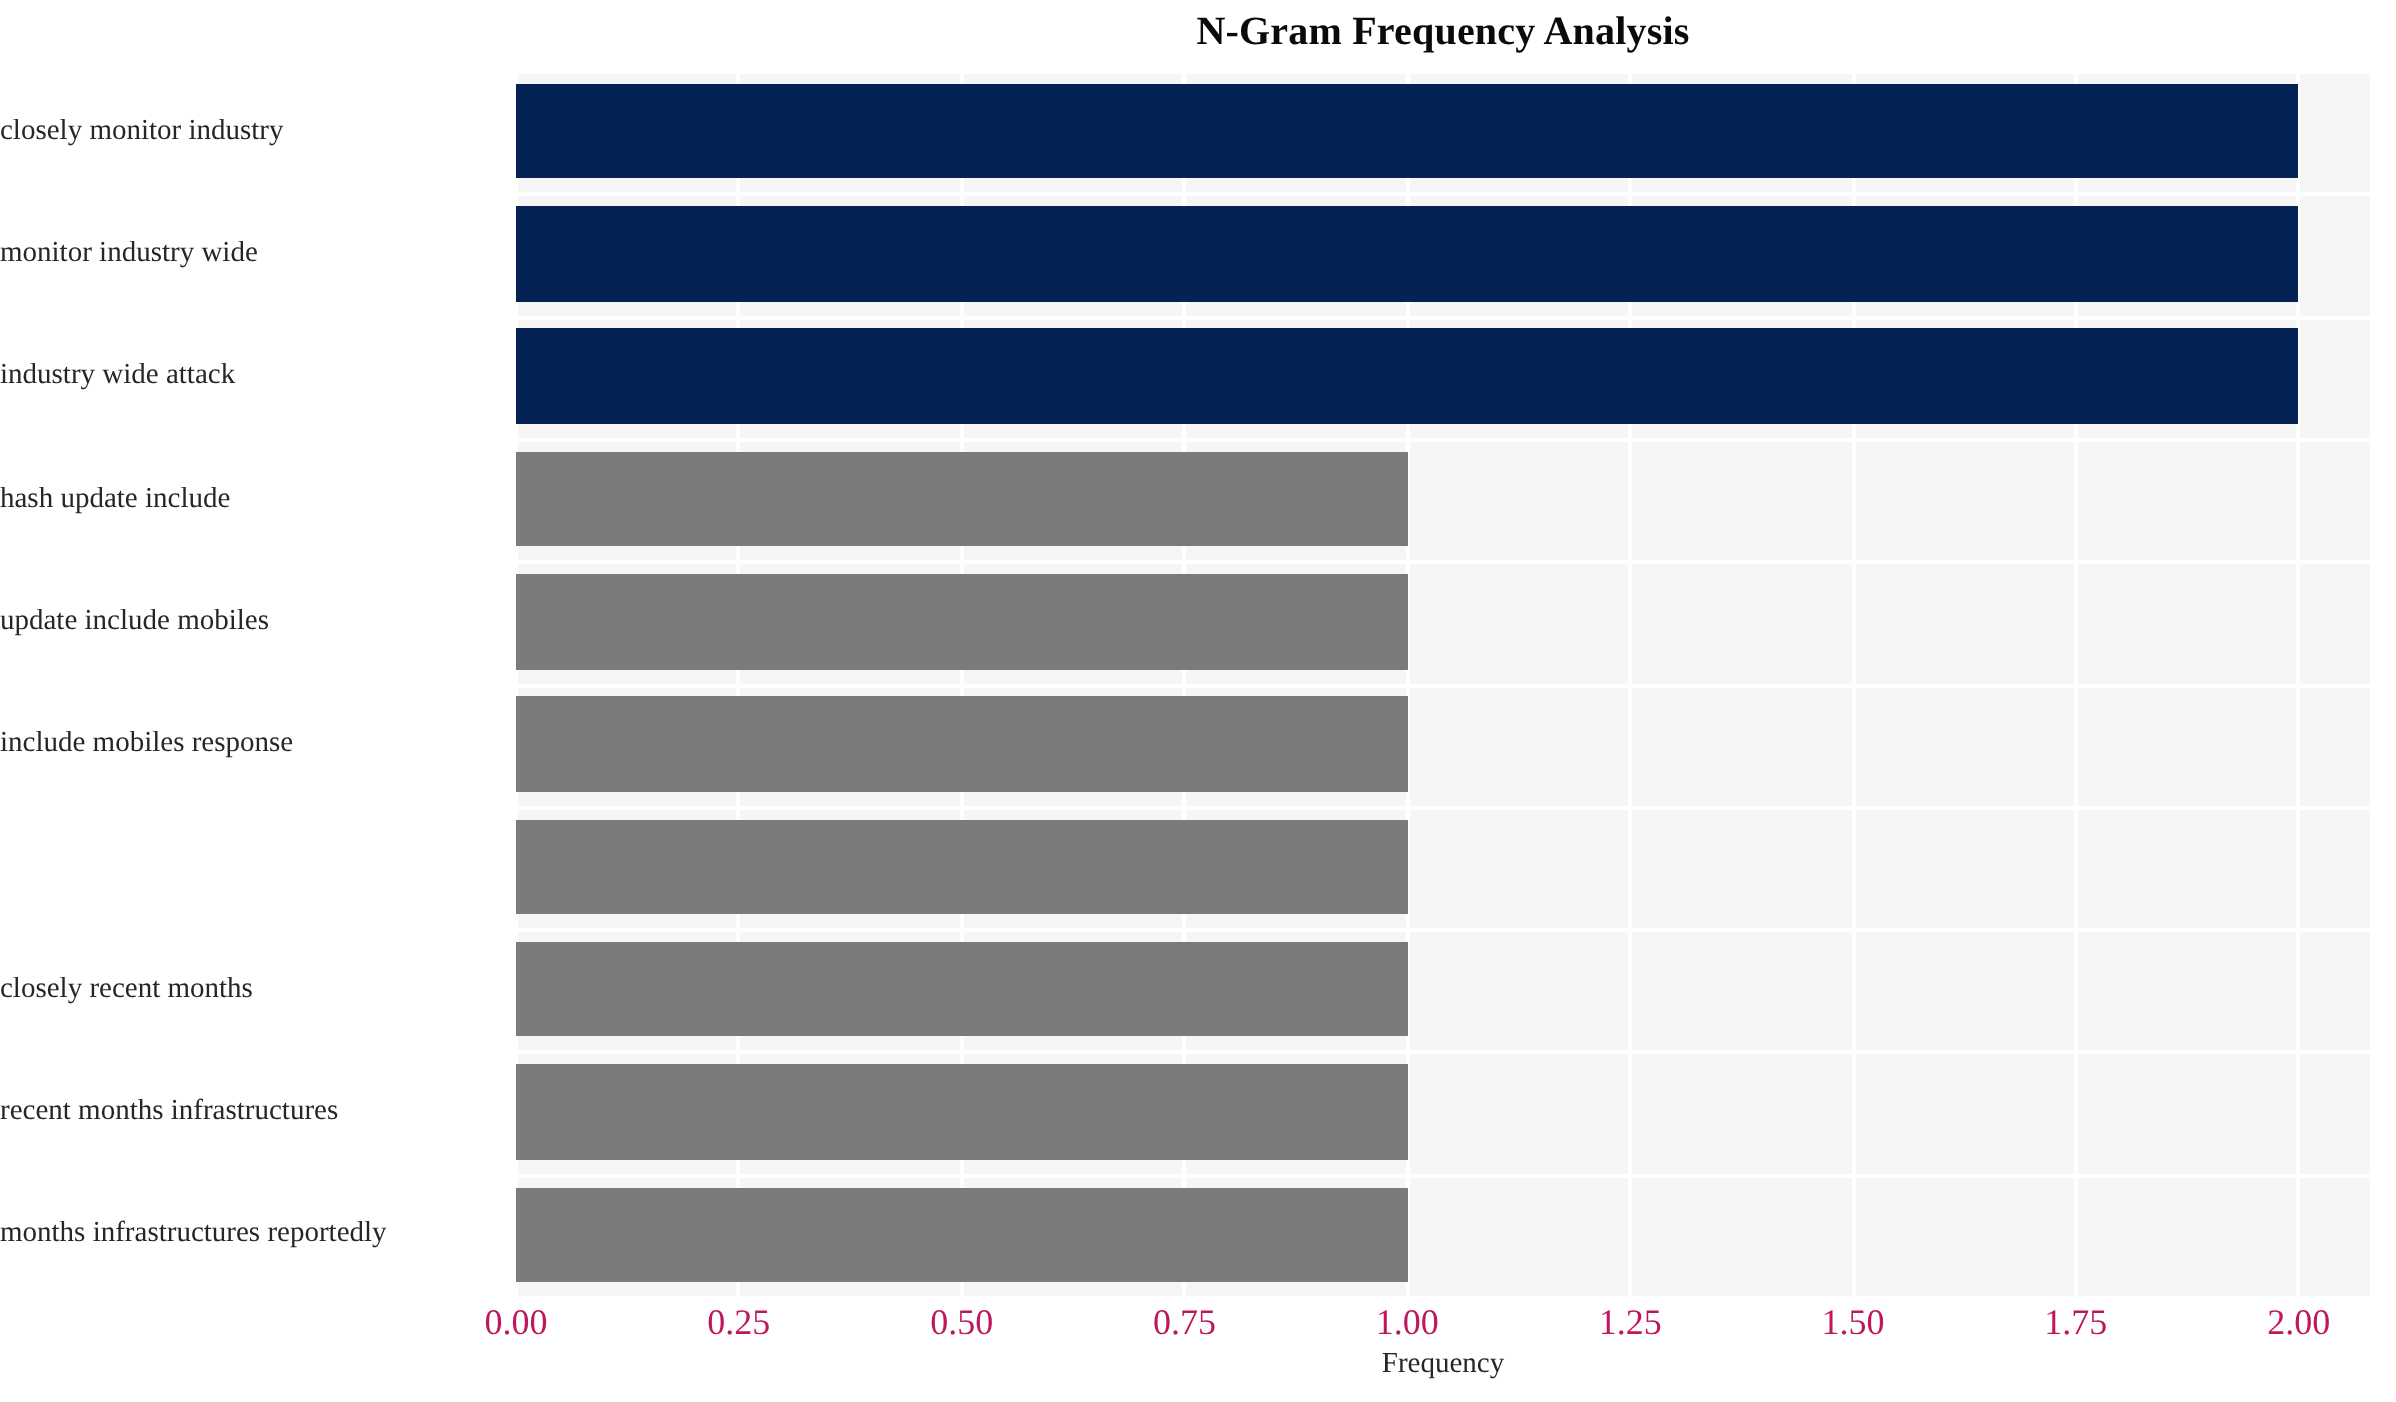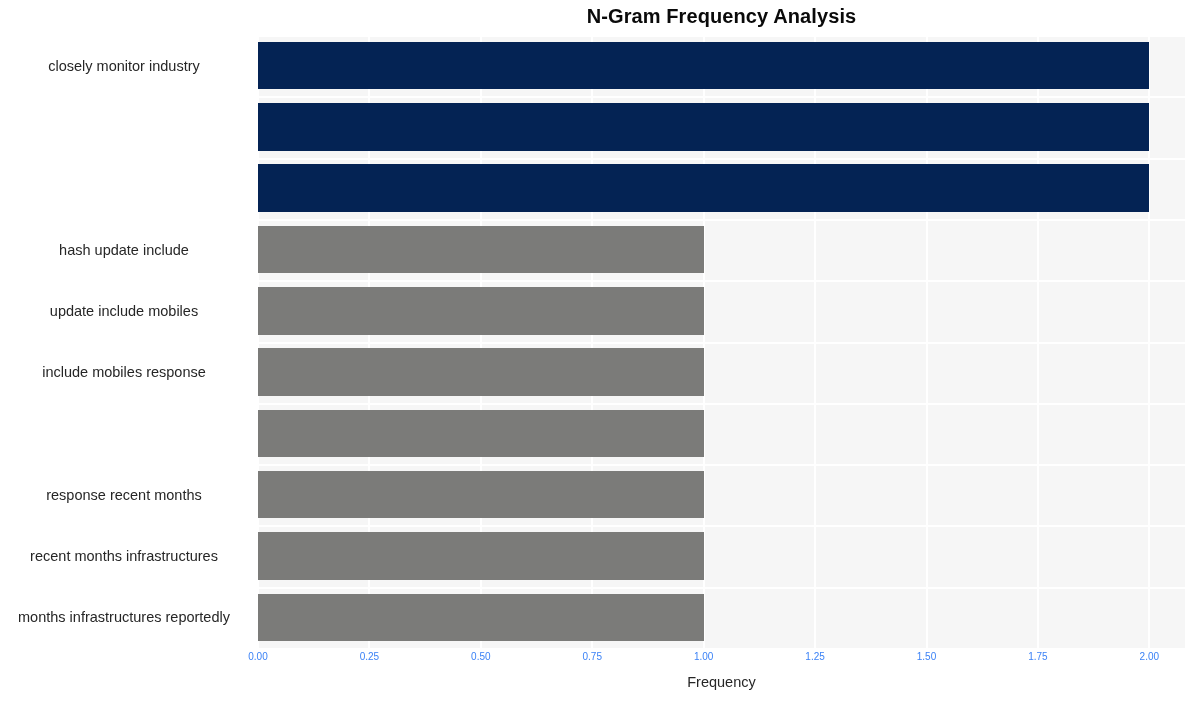--- a/index.html
+++ b/index.html
@@ -13,20 +13,21 @@
     height: 701px;
     overflow: hidden;
     font-family: "Liberation Sans", sans-serif;
   }
 
   #figure {
     position: relative;
     width: 1080px;
     height: 701px;
     background: #ffffff;
+    font-family: Liberation Serif, serif;
   }
 
   
   #chart-title {
     position: absolute;
     left: 258px;
     top: 5px;
     width: 927px;
     text-align: center;
     font-size: 20px;
@@ -80,40 +81,40 @@
     position: absolute;
     left: 0;
     top: 35px;
     width: 248px;
     height: 613px;
   }
   .y-tick-label {
     position: absolute;
     right: 0;
     width: 248px;
-    text-align: center;
+    text-align: left;
     font-size: 14.5px;
     color: #262626;
     white-space: nowrap;
     transform: translateY(-50%);
   }
 
   
   #x-tick-labels {
     position: absolute;
     left: 258px;
     top: 651px;
     width: 927px;
     height: 22px;
   }
   .x-tick-label {
     position: absolute;
     top: 0;
-    font-size: 10px;
-    color: #3b82f6;
+    font-size: 18px;
+    color: #be185d;
     white-space: nowrap;
     transform: translateX(-50%);
   }
 
   
   #x-axis-title {
     position: absolute;
     left: 258px;
     top: 674px;
     width: 927px;
@@ -183,24 +184,26 @@
           <div class="bar" title="recent months infrastructures: 1" style="width: 445.673px; background: rgb(123, 123, 121);"></div>
         </div>
         <div class="bar-row" style="top: 558.596px; height: 47.5075px;">
           <div class="bar" title="months infrastructures reportedly: 1" style="width: 445.673px; background: rgb(123, 123, 121);"></div>
         </div>
       </div>
   </div>
 
   <div id="y-tick-labels">
       <div class="y-tick-label" style="top: 30.65px;">closely monitor industry</div>
+      <div class="y-tick-label" style="top: 91.95px;">monitor industry wide</div>
+      <div class="y-tick-label" style="top: 153.25px;">industry wide attack</div>
       <div class="y-tick-label" style="top: 214.55px;">hash update include</div>
       <div class="y-tick-label" style="top: 275.85px;">update include mobiles</div>
       <div class="y-tick-label" style="top: 337.15px; padding-left: 24px;">include mobiles response</div>
-      <div class="y-tick-label" style="top: 459.75px;">response recent months</div>
+      <div class="y-tick-label" style="top: 459.75px;">closely recent months</div>
       <div class="y-tick-label" style="top: 582.35px;">months infrastructures reportedly</div>
       <div class="y-tick-label" style="top: 521.05px;">recent months infrastructures</div>
     </div>
 
   <div id="x-tick-labels">
       <div class="x-tick-label" style="left: 0px;">0.00</div>
       <div class="x-tick-label" style="left: 111.418px;">0.25</div>
       <div class="x-tick-label" style="left: 222.837px;">0.50</div>
       <div class="x-tick-label" style="left: 334.255px;">0.75</div>
       <div class="x-tick-label" style="left: 445.673px;">1.00</div>

